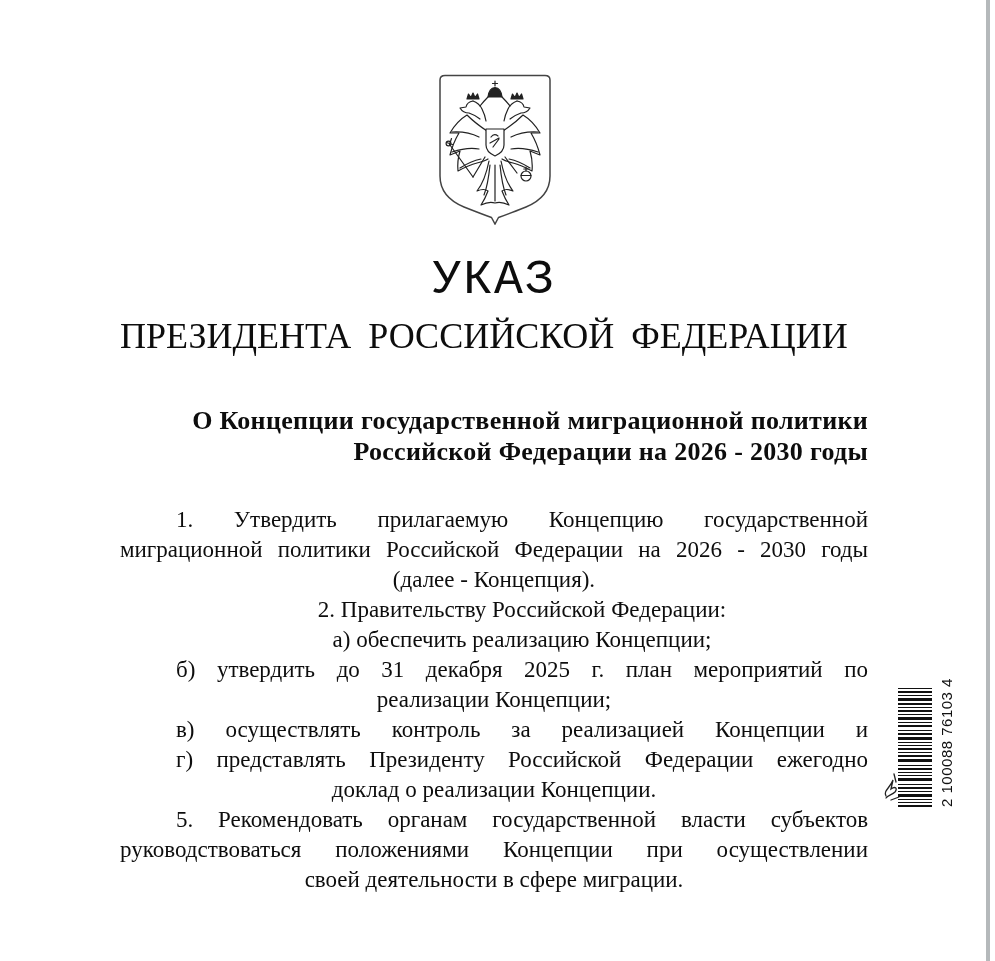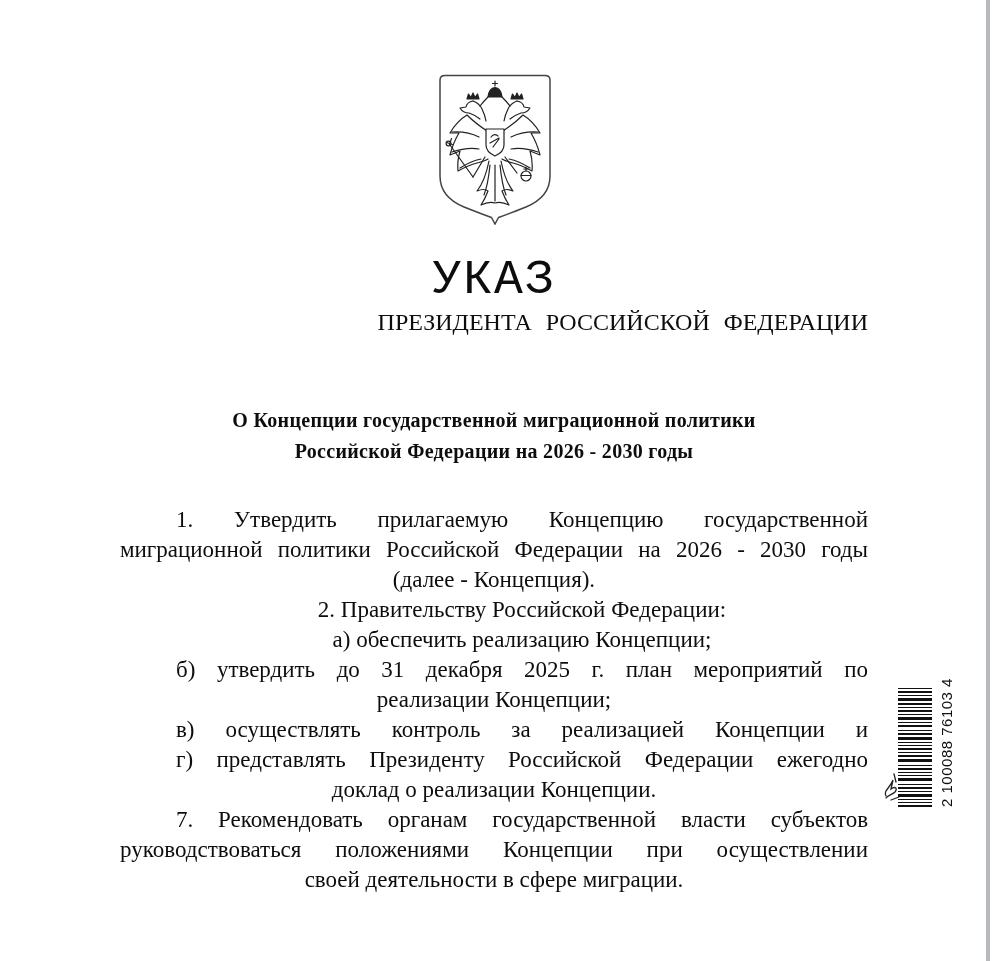--- a/index.html
+++ b/index.html
@@ -5,23 +5,23 @@
   html,body{margin:0;padding:0;background:#ffffff;}
   body{width:995px;height:961px;overflow:hidden;position:relative;
        font-family:"Liberation Serif", serif;color:#0d0d0d;}
   .page{position:absolute;inset:0;background:#ffffff;}
 
   
   .emblem{position:absolute;left:433px;top:73px;width:124px;height:152px;}
   .col{position:absolute;left:120px;width:748px;}
   .ukaz{top:252px;text-align:center;font-size:48px;letter-spacing:2px;
         font-weight:400;line-height:56px;font-family:Liberation Mono, monospace;}
-  .issuer{top:304px;text-align:right;font-size:24px;word-spacing:8px;
+  .issuer{top:318px;text-align:left;font-size:36px;word-spacing:8px;
           font-weight:400;line-height:36px;}
-  .subject{top:405px;text-align:center;font-weight:700;font-size:20px;
+  .subject{top:405px;text-align:right;font-weight:700;font-size:26px;
            line-height:31px;letter-spacing:0.3px;}
 
   
   .bodytext{top:505px;font-size:23px;line-height:30px;}
   .ln{text-align:center;}
   .ln.j{text-align:justify;text-align-last:justify;}
   .ln.ind{padding-left:56px;}
 
   
   .edge{position:absolute;top:0;bottom:0;left:986px;width:4px;}
@@ -81,21 +81,21 @@
     <div class="ln ind j">1. Утвердить прилагаемую Концепцию государственной</div>
     <div class="ln j">миграционной политики Российской Федерации на 2026 - 2030 годы</div>
     <div class="ln">(далее - Концепция).</div>
     <div class="ln ind">2. Правительству Российской Федерации:</div>
     <div class="ln ind">а) обеспечить реализацию Концепции;</div>
     <div class="ln ind j">б) утвердить до 31 декабря 2025 г. план мероприятий по</div>
     <div class="ln">реализации Концепции;</div>
     <div class="ln ind j">в) осуществлять контроль за реализацией Концепции и</div>
     <div class="ln ind j">г) представлять Президенту Российской Федерации ежегодно</div>
     <div class="ln">доклад о реализации Концепции.</div>
-    <div class="ln ind j">7. Рекомендовать органам государственной власти субъектов</div>
+    <div class="ln ind j">5. Рекомендовать органам государственной власти субъектов</div>
     <div class="ln j">руководствоваться положениями Концепции при осуществлении</div>
     <div class="ln">своей деятельности в сфере миграции.</div>
   </div>
 
   <div class="mark">
     <svg width="22" height="34" viewBox="0 0 22 34" xmlns="http://www.w3.org/2000/svg">
       <path d="M4,26 C1,21 8,18 11,10 L9,19 C13,16 16,18 13,22 C10,25 6,25 4,28 M12,4 l2,8 M9,30 l8,-3" stroke="#222" stroke-width="1.3" fill="none" stroke-linecap="round"></path>
     </svg>
   </div>
 

